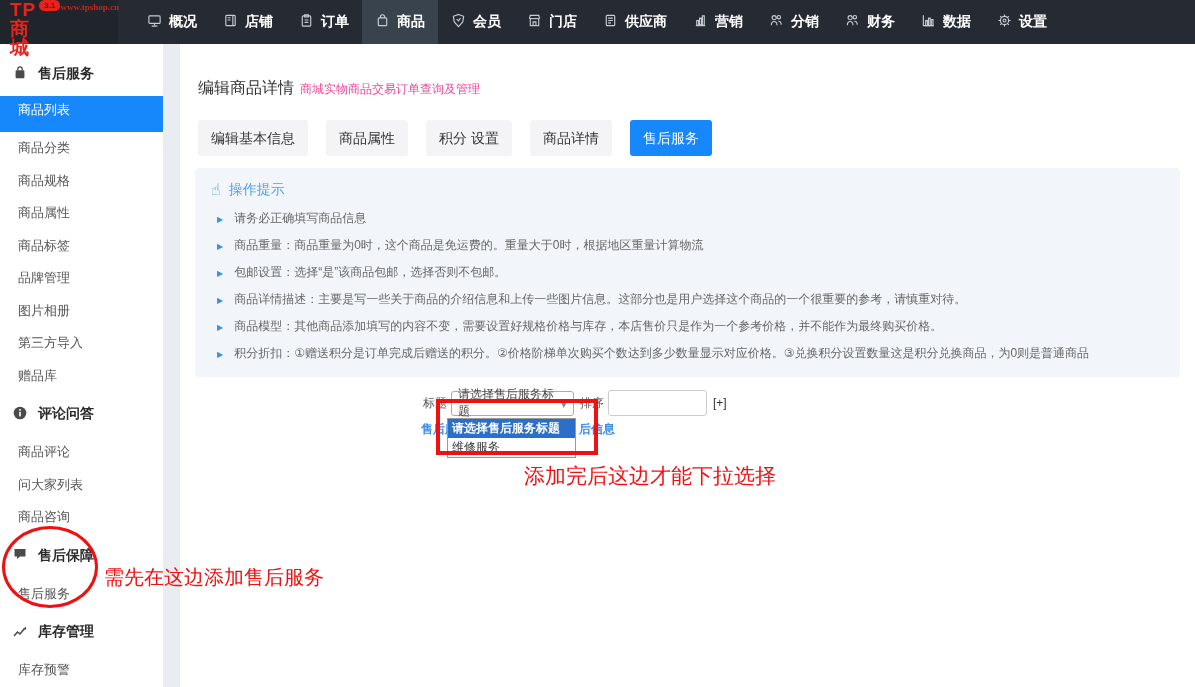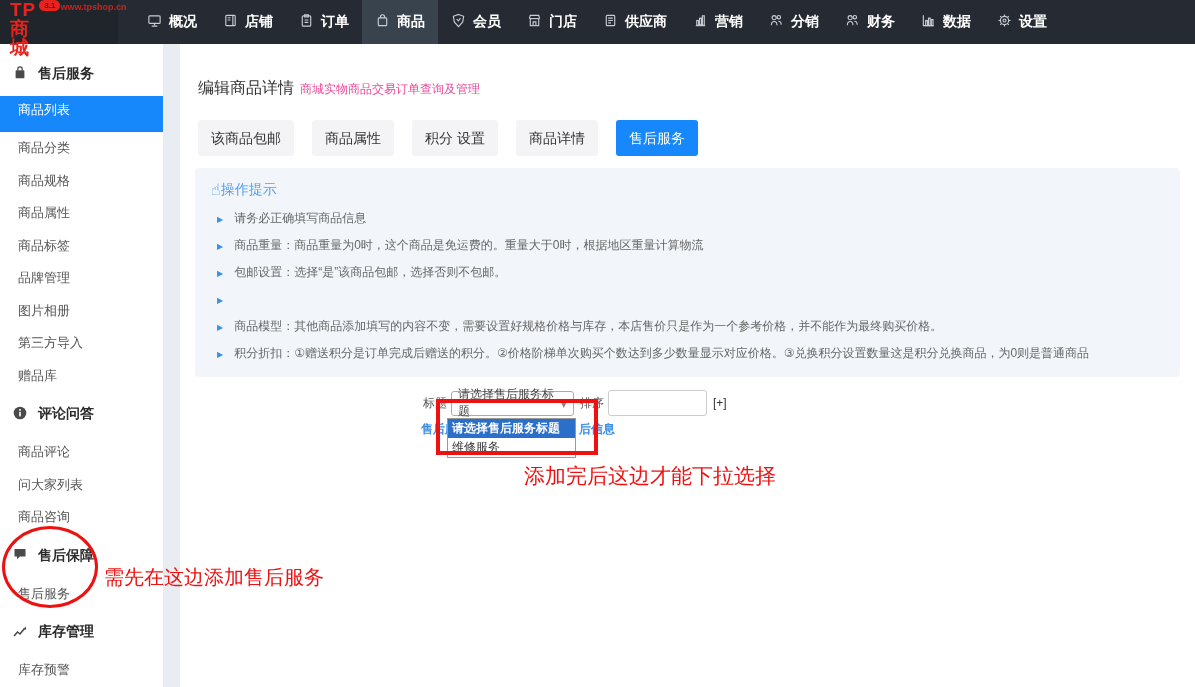--- a/index.html
+++ b/index.html
@@ -11,21 +11,21 @@
 
   
   .topnav { position:absolute; left:0; top:0; width:1195px; height:44px;
             background:#262b33; display:flex; align-items:stretch; z-index:2; }
   .logo { width:118px; background:#20242b; display:flex; flex-direction:row;
           padding-left:10px; }
   .logo-row { display:flex; align-items:flex-start; }
   .logo-title { color:#e8231d; font-size:19px; font-weight:bold; letter-spacing:1px; line-height:19px; }
   .logo-badge { background:#e8231d; color:#5d100b; font-size:8px; font-weight:bold;
                 border-radius:7px; padding:1px 5px; margin-left:3px; }
-  .logo-url { color:#c2271f; font-size:9px; font-weight:bold; margin-top:2px; }
+  .logo-url { color:#c2271f; font-size:9px; font-weight:bold; margin-top:2px;font-family:Liberation Serif, serif; }
   .nav-items { display:flex; margin-left:16px; }
   .nav-item { display:flex; align-items:center; gap:7px; padding:0 13px;
               color:#fff; font-size:14px; font-weight:bold; cursor:pointer; white-space:nowrap; }
   .nav-item.active { background:#39434e; }
   .nav-item svg { stroke:#c8ced6; fill:none; stroke-width:1.2; }
 
   
   .sidebar { position:absolute; left:0; top:44px; width:163px; bottom:0;
              background:#fff; padding-top:8px; z-index:1; }
   .side-strip { position:absolute; left:163px; top:44px; width:17px; bottom:0;
@@ -42,21 +42,21 @@
   .breadcrumb { padding:34px 0 0 18px; display:flex; align-items:baseline; gap:6px; }
   .bc-title { font-size:16px; color:#333; }
   .bc-sub { font-size:12px; color:#ec4899; }
   .tabs { display:flex; gap:18px; margin:21px 0 0 18px; }
   .tab { height:36px; line-height:36px; padding:0 13px; background:#f4f4f6;
          font-size:14px; color:#333; border-radius:3px; cursor:pointer; white-space:pre; }
   .tab.active { background:#1788fb; color:#fff; }
 
   .tipbox { margin:12px 15px 0 15px; background:#f2f6fa; border-radius:4px;
             padding:12px 16px 16px 16px; }
-  .tip-title { display:flex; align-items:center; gap:0; color:#4f9ef0; font-size:14px; }
+  .tip-title { display:flex; align-items:center; gap:8px; color:#4f9ef0; font-size:14px; }
   .hand-icon::before { content:"☝"; font-family:"DejaVu Sans",sans-serif;
                        font-size:16px; color:#4f9ef0; }
   .tip-item { display:flex; gap:11px; margin-top:13px; font-size:12px; color:#666;
               align-items:baseline; padding-left:6px; line-height:13px; }
   .tip-marker::before { content:"▶"; font-family:"DejaVu Sans",sans-serif;
                         font-size:8px; color:#3d8fe0; }
 
   
   .form-row { position:absolute; left:423px; top:390px; display:flex;
               align-items:center; font-size:12px; color:#555; z-index:3; }
@@ -250,21 +250,21 @@
 </div>
 <div class="side-strip"></div>
 
 <div class="content">
   <div class="breadcrumb">
     <span class="bc-title">编辑商品详情</span>
     <span class="bc-sub">商城实物商品交易订单查询及管理</span>
   </div>
 
   <div class="tabs">
-    <div class="tab">该商品包邮</div>
+    <div class="tab">编辑基本信息</div>
     <div class="tab">商品属性</div>
     <div class="tab">积分 设置</div>
     <div class="tab">商品详情</div>
     <div class="tab active">售后服务</div>
   </div>
 
   <div class="tipbox">
     <div class="tip-title">
       <span class="hand-icon"></span>
       <span>操作提示</span>
@@ -276,20 +276,21 @@
     <div class="tip-item">
         <span class="tip-marker"></span>
         <span>商品重量：商品重量为0时，这个商品是免运费的。重量大于0时，根据地区重量计算物流</span>
       </div>
     <div class="tip-item">
         <span class="tip-marker"></span>
         <span>包邮设置：选择“是”该商品包邮，选择否则不包邮。</span>
       </div>
     <div class="tip-item">
         <span class="tip-marker"></span>
+        <span>商品详情描述：主要是写一些关于商品的介绍信息和上传一些图片信息。这部分也是用户选择这个商品的一个很重要的参考，请慎重对待。</span>
       </div>
     <div class="tip-item">
         <span class="tip-marker"></span>
         <span>商品模型：其他商品添加填写的内容不变，需要设置好规格价格与库存，本店售价只是作为一个参考价格，并不能作为最终购买价格。</span>
       </div>
     <div class="tip-item">
         <span class="tip-marker"></span>
         <span>积分折扣：①赠送积分是订单完成后赠送的积分。②价格阶梯单次购买个数达到多少数量显示对应价格。③兑换积分设置数量这是积分兑换商品，为0则是普通商品</span>
       </div>
   </div>

